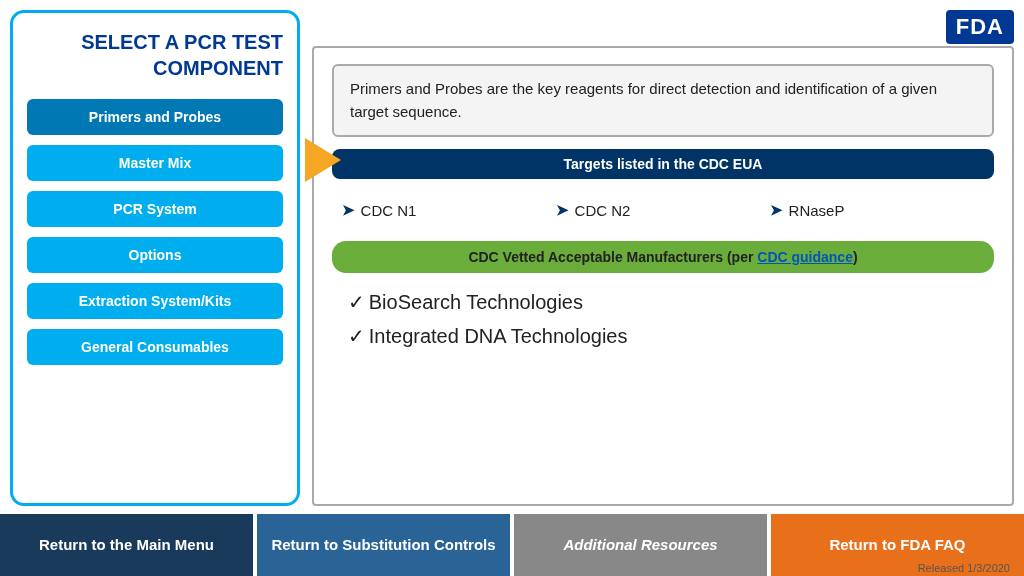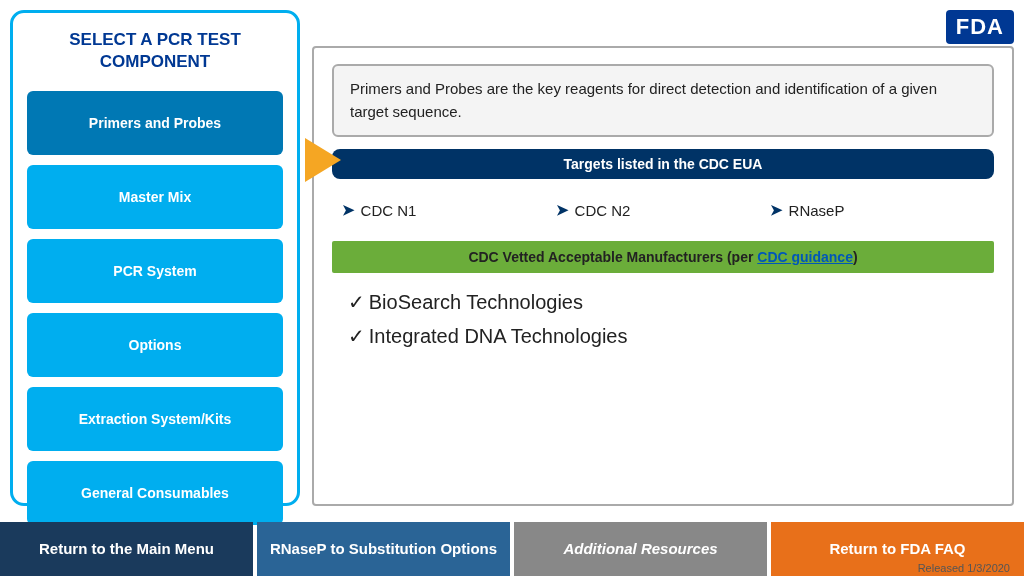--- a/index.html
+++ b/index.html
@@ -44,35 +44,35 @@
       border: 3px solid #00AEEF;
       border-radius: 14px;
       padding: 12px 14px;
       background: #fff;
       display: flex;
       flex-direction: column;
       gap: 10px;
     }
 
     .left-panel-title {
-      text-align: center;
+      text-align: right;
       color: #003893;
-      font-size: 17px;
+      font-size: 20px;
       font-weight: 900;
       text-transform: uppercase;
       line-height: 1.3;
       padding: 4px 0 8px 0;
     }
 
     .menu-btn {
       background: #00AEEF;
       color: #fff;
       border: none;
       border-radius: 6px;
-      padding: 24px 8px;
+      padding: 10px 8px;
       font-size: 14px;
       font-weight: 600;
       text-align: center;
       cursor: pointer;
       width: 100%;
     }
     .menu-btn.active {
       background: #0078B4;
     }
 
@@ -150,21 +150,21 @@
       flex-direction: column;
       gap: 6px;
       margin-top: 4px;
     }
     .manufacturers-header {
       background: #6BAD3A;
       color: #222;
       font-size: 14px;
       font-weight: 600;
       padding: 8px 14px;
-      border-radius: 2px;
+      border-radius: 14px;
       text-align: center;
     }
     .manufacturers-header a {
       color: #0057B8;
       text-decoration: underline;
     }
     .manufacturers-list {
       padding: 6px 16px;
       font-size: 20px;
       color: #222;
@@ -174,21 +174,21 @@
       content: '✓';
       margin-right: 4px;
     }
 
     
     .bottom-bar {
       position: absolute;
       bottom: 0;
       left: 0;
       right: 0;
-      height: 54px;
+      height: 62px;
       display: flex;
       flex-direction: row;
       align-items: stretch;
       gap: 4px;
     }
 
     .bottom-btn {
       flex: 1;
       border: none;
       cursor: pointer;
@@ -267,18 +267,18 @@
       <div class="manufacturers-list">
         <div class="check-item">BioSearch Technologies</div>
         <div class="check-item">Integrated DNA Technologies</div>
       </div>
     </div>
   </div>
 </div>
 
 <div class="bottom-bar">
   <button class="bottom-btn dark-blue">Return to the Main Menu</button>
-  <button class="bottom-btn medium-blue">RNaseP to Substitution Options</button>
+  <button class="bottom-btn medium-blue">Return to Substitution Controls</button>
   <button class="bottom-btn gray">Additional Resources</button>
   <button class="bottom-btn orange">Return to FDA FAQ</button>
 </div>
 
 <div class="released-text">Released 1/3/2020</div>
 
 </body></html>

